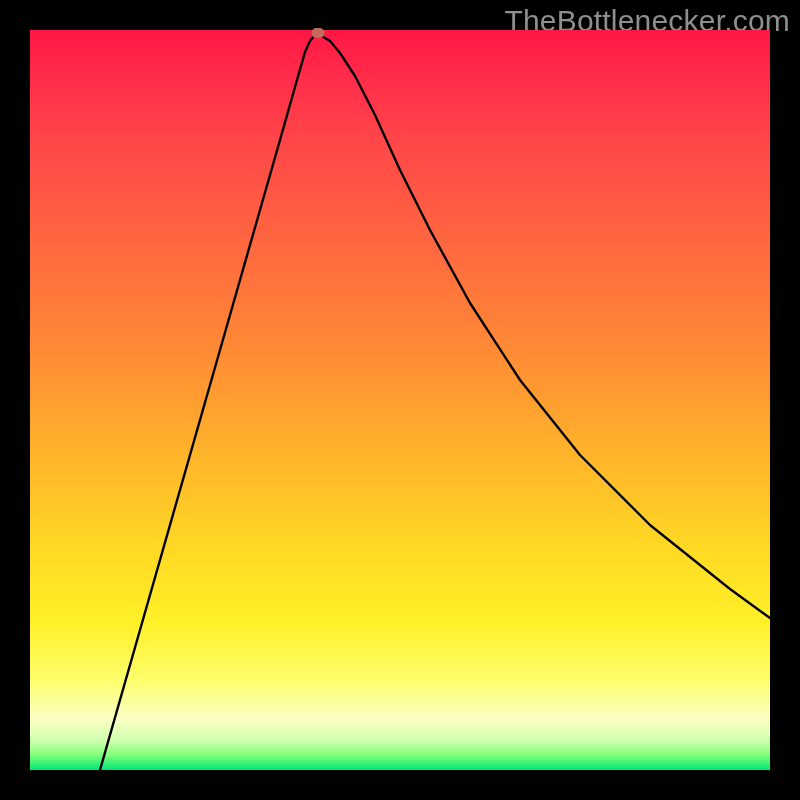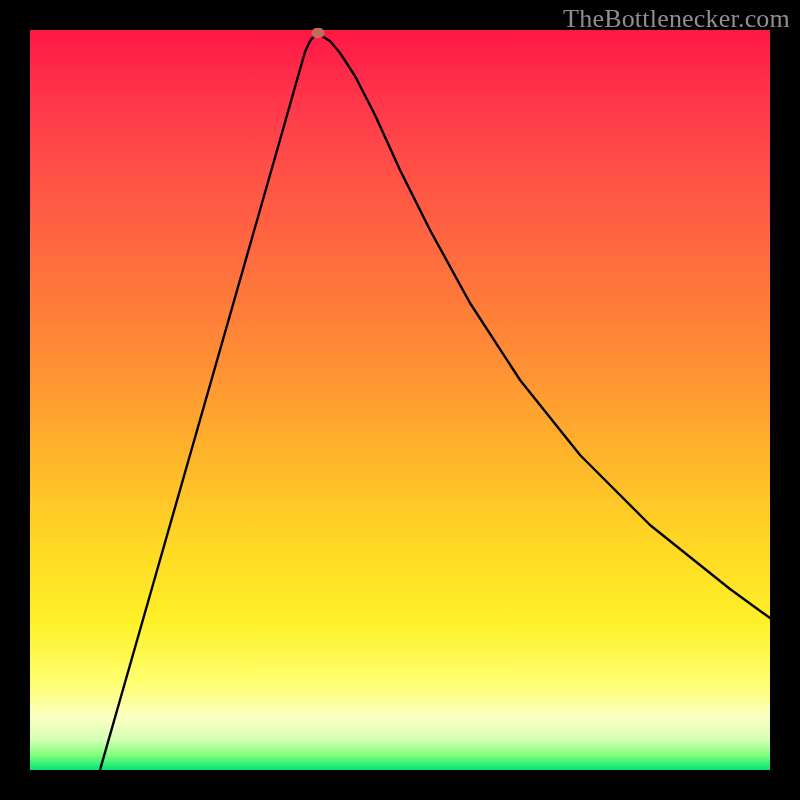--- a/index.html
+++ b/index.html
@@ -54,25 +54,24 @@
     width: 13px;
     height: 10px;
     border-radius: 5px;
     background: #c46a5a;
     transform: translate(-50%, -50%);
   }
   .attribution {
     position: absolute;
     top: 4px;
     right: 10px;
-    font-size: 26px;
+    font-size: 30px;
     letter-spacing: 0.2px;
     color: #8f8f8f;
     font-weight: 500;
-    font-family: Liberation Serif, serif;
   }
 </style>
 </head>
 <body>
 
 <div class="frame">
   <div class="attribution">TheBottlenecker.com</div>
 
   <div class="plot">
     <svg class="curve" viewBox="0 0 740 740" preserveAspectRatio="none">

